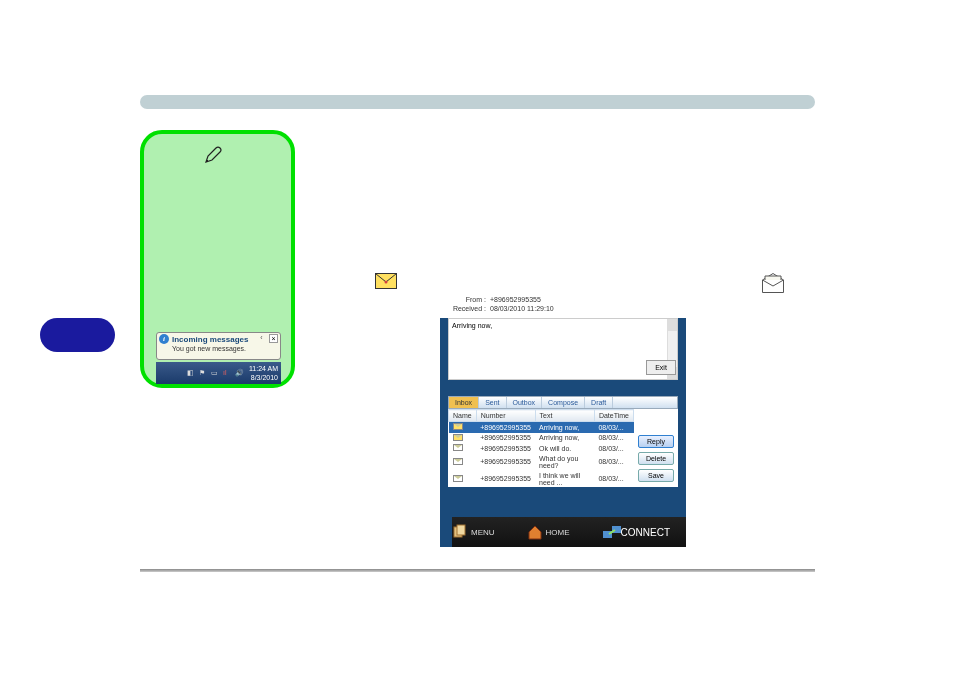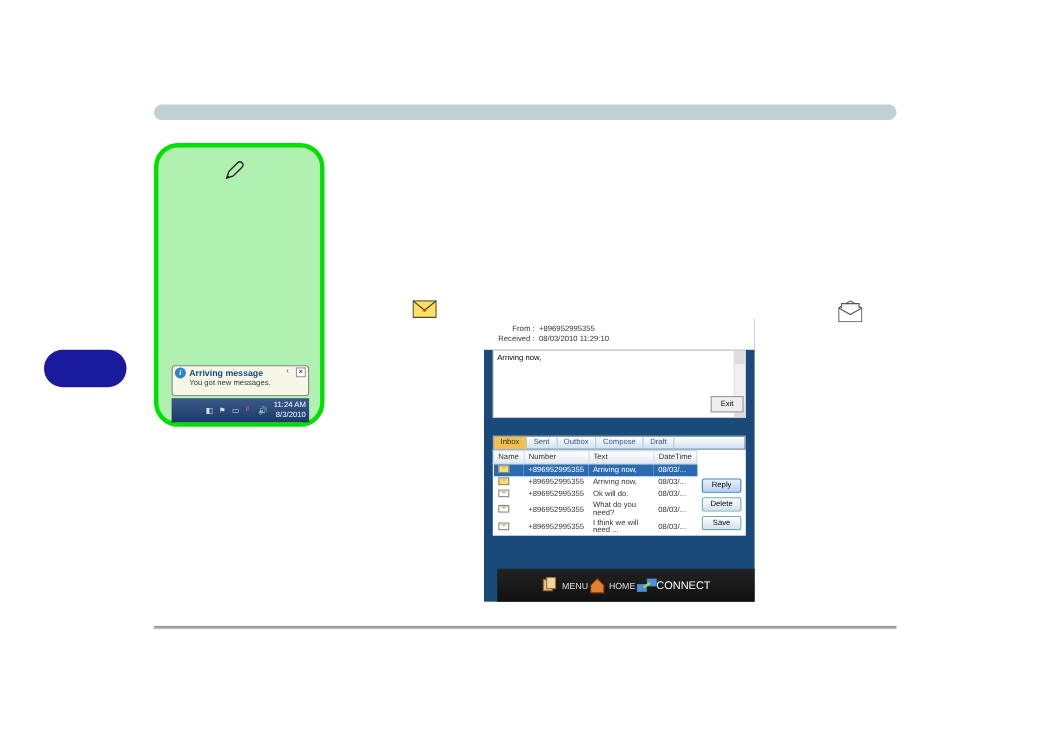--- a/index.html
+++ b/index.html
@@ -49,21 +49,21 @@
     .sms-table tr.selected td { background: #2a6ab0; color: #fff; }
     .sms-table .mail-icon-cell { width: 14px; }
     .envelope-mini { display: inline-block; width: 10px; height: 7px; border: 1px solid #888; background: #ffe; position: relative; }
     .envelope-mini.open { border-color: #888; background: #fff; }
     .envelope-mini::before { content: ''; position: absolute; left: 0; top: 0; width: 0; height: 0; border-left: 4px solid transparent; border-right: 4px solid transparent; border-top: 3px solid #cc9; }
     .envelope-mini.unread { background: #ffe066; }
     .sms-buttons { width: 44px; padding: 26px 4px 0 4px; display: flex; flex-direction: column; gap: 4px; }
     .sms-btn { font-size: 7px; padding: 2px 0; background: linear-gradient(#fff,#d0e0f0); border: 1px solid #7aa; border-radius: 2px; cursor: pointer; text-align: center; }
     .sms-btn.reply { border-color: #3080d0; background: linear-gradient(#e8f0ff,#b8d0f0); }
     
-    .sms-bottom { position: absolute; bottom: 0; left: 12px; right: 0; height: 30px; background: linear-gradient(#222,#111); display: flex; align-items: center; justify-content: center; }
+    .sms-bottom { position: absolute; bottom: 0; left: 12px; right: 0; height: 30px; background: linear-gradient(#222,#111); display: flex; align-items: center; justify-content: flex-start; gap: 32px; }
     .bottom-btn { display: flex; align-items: center; gap: 3px; color: #ddd; font-size: 8px; cursor: pointer; }
     .bottom-btn .icn { width: 16px; height: 16px; }
     .bottom-btn.connect { color: #fff; font-size: 10px; }
     .bottom-btn.connect .icn { position: relative; }
     
     .hr-line { position: absolute; left: 140px; top: 569px; width: 675px; height: 3px; background: linear-gradient(#888,#ccc); }
   </style>
 </head>
 <body>
 
@@ -76,21 +76,21 @@
         <path d="M2 16 L4 14" stroke="#222" stroke-width="1"></path>
       </svg>
   </span>
 </div>
 
 <div class="blue-lozenge"></div>
 
 <div class="notif-balloon">
   <div class="title">
     <span class="info-icon">i</span>
-    <span>Arriving message</span>
+    <span>Incoming messages</span>
   </div>
   <div class="body">You got new messages.</div>
   <div class="prev">‹</div>
   <div class="close">×</div>
 </div>
 
 <div class="taskbar">
   <div class="tray">
     <span class="tray-icon">◧</span>
     <span class="tray-icon">⚑</span>

